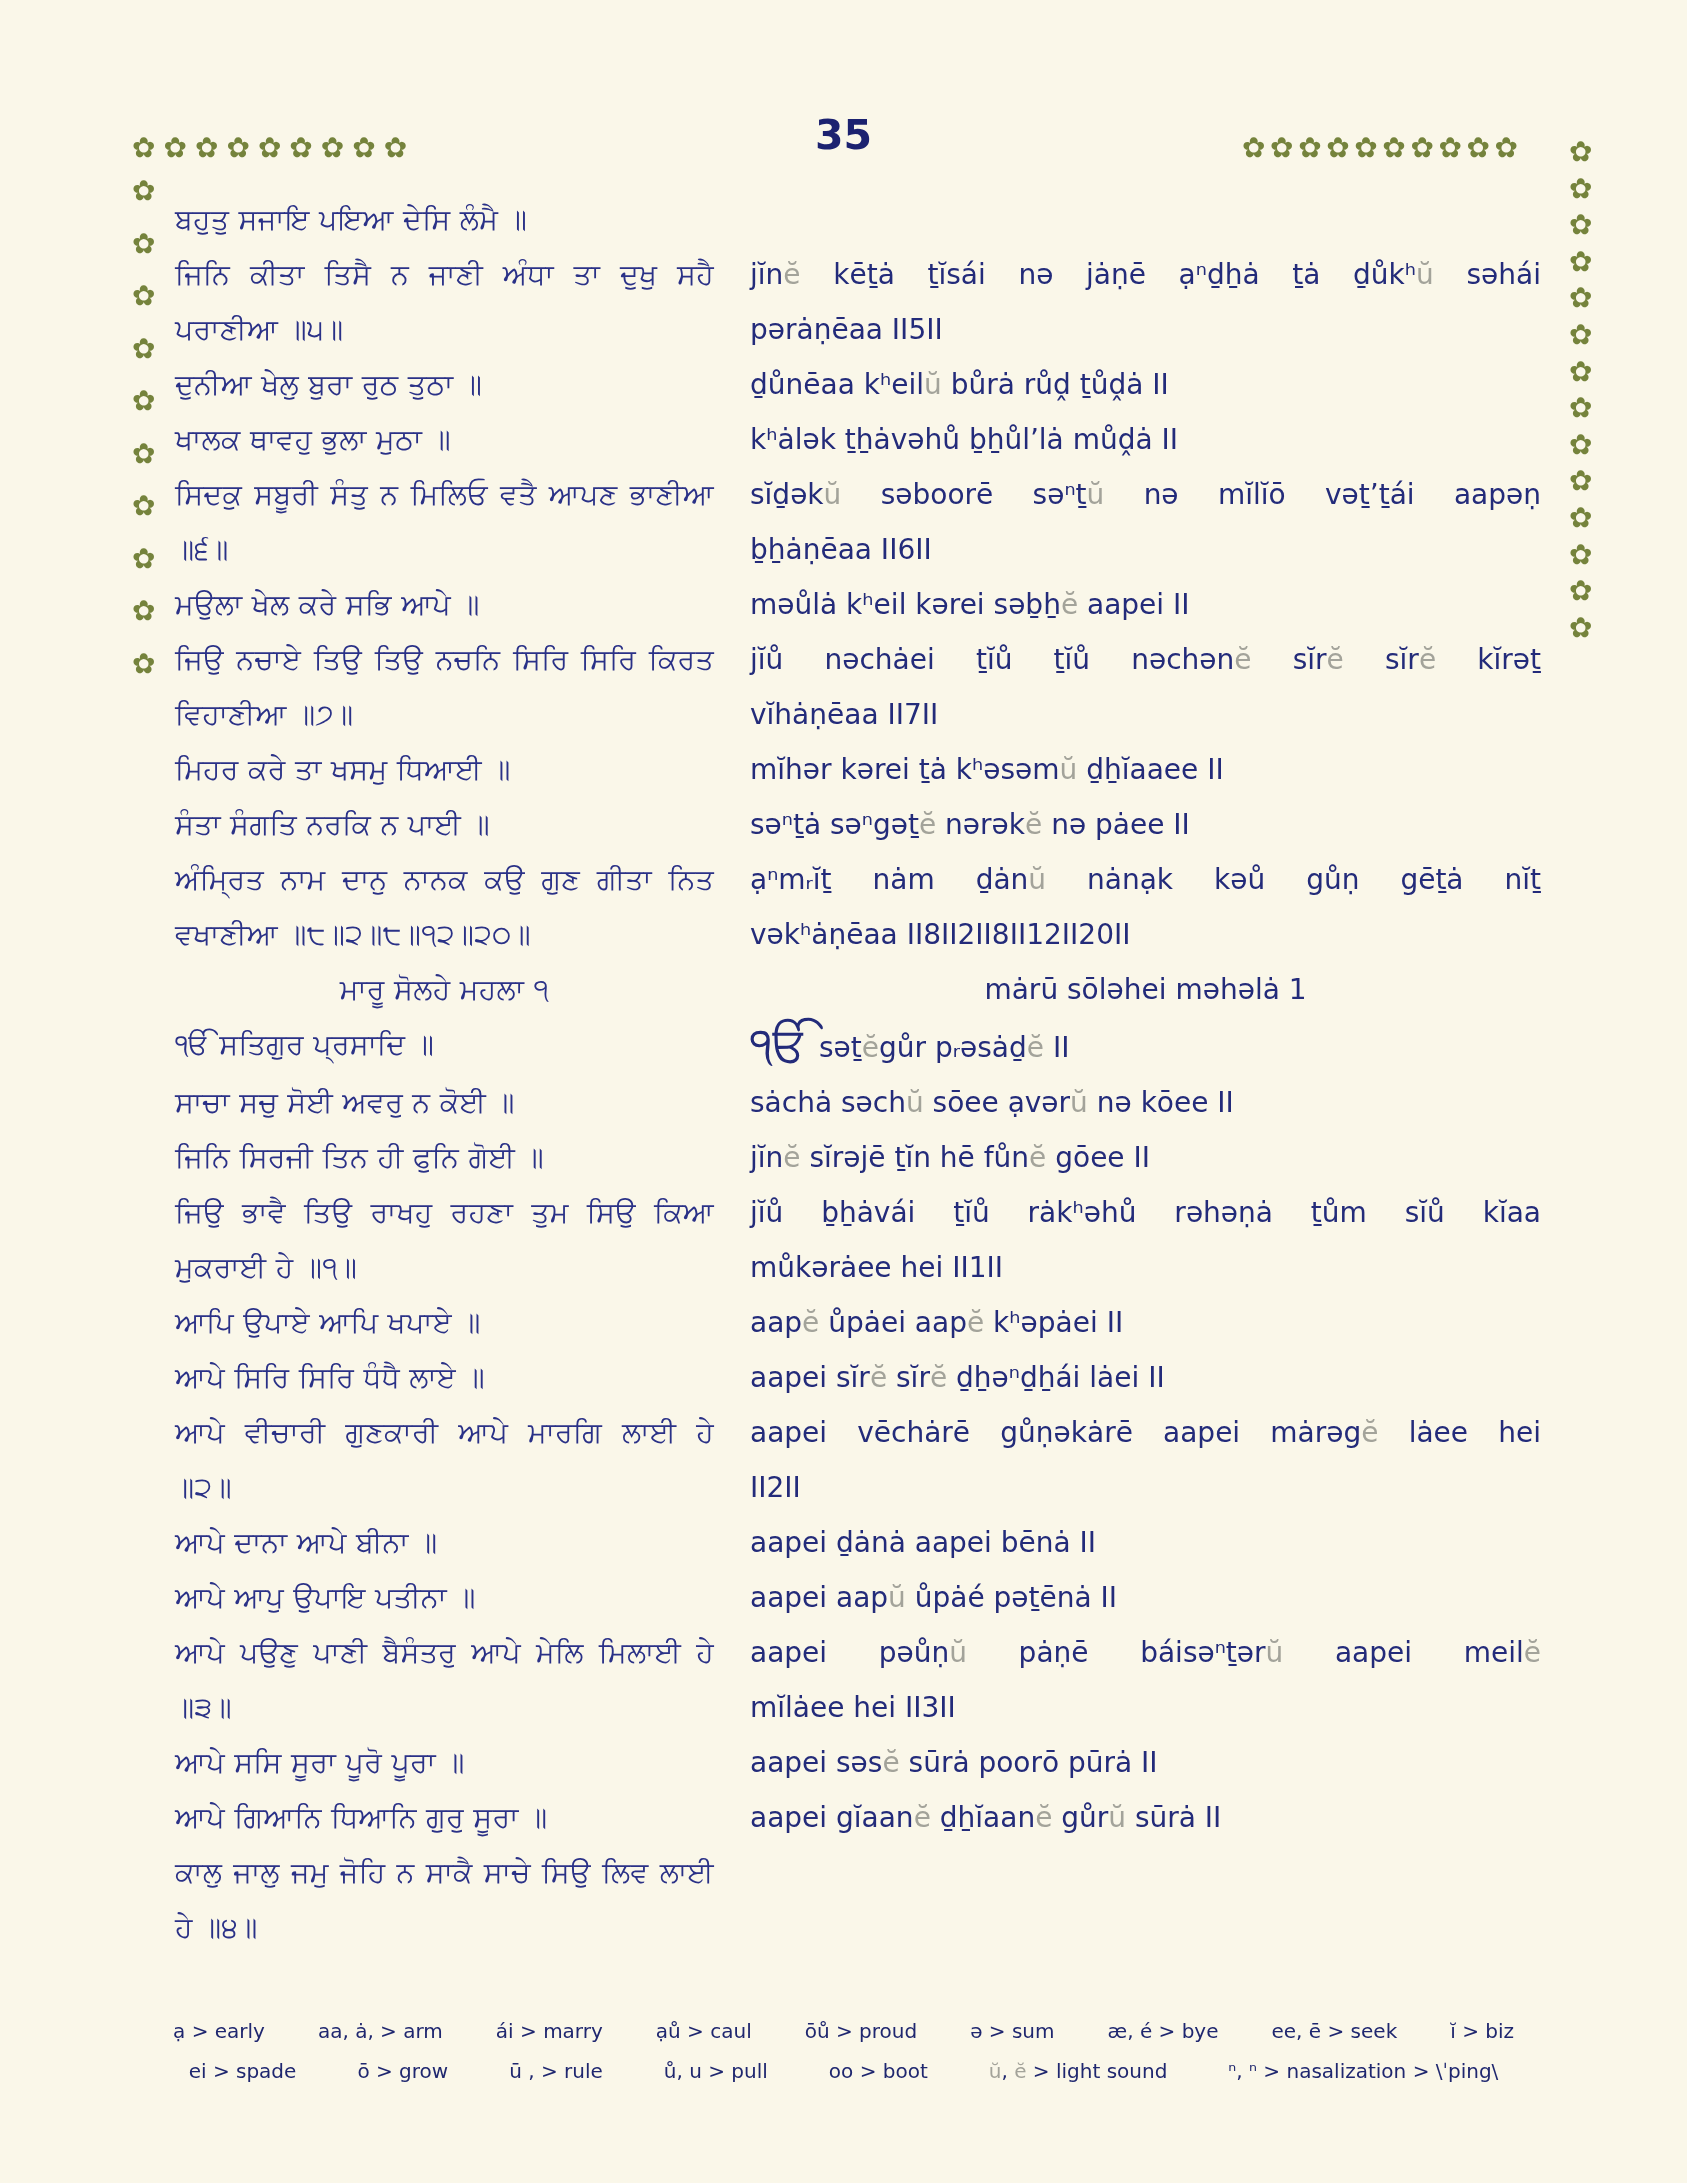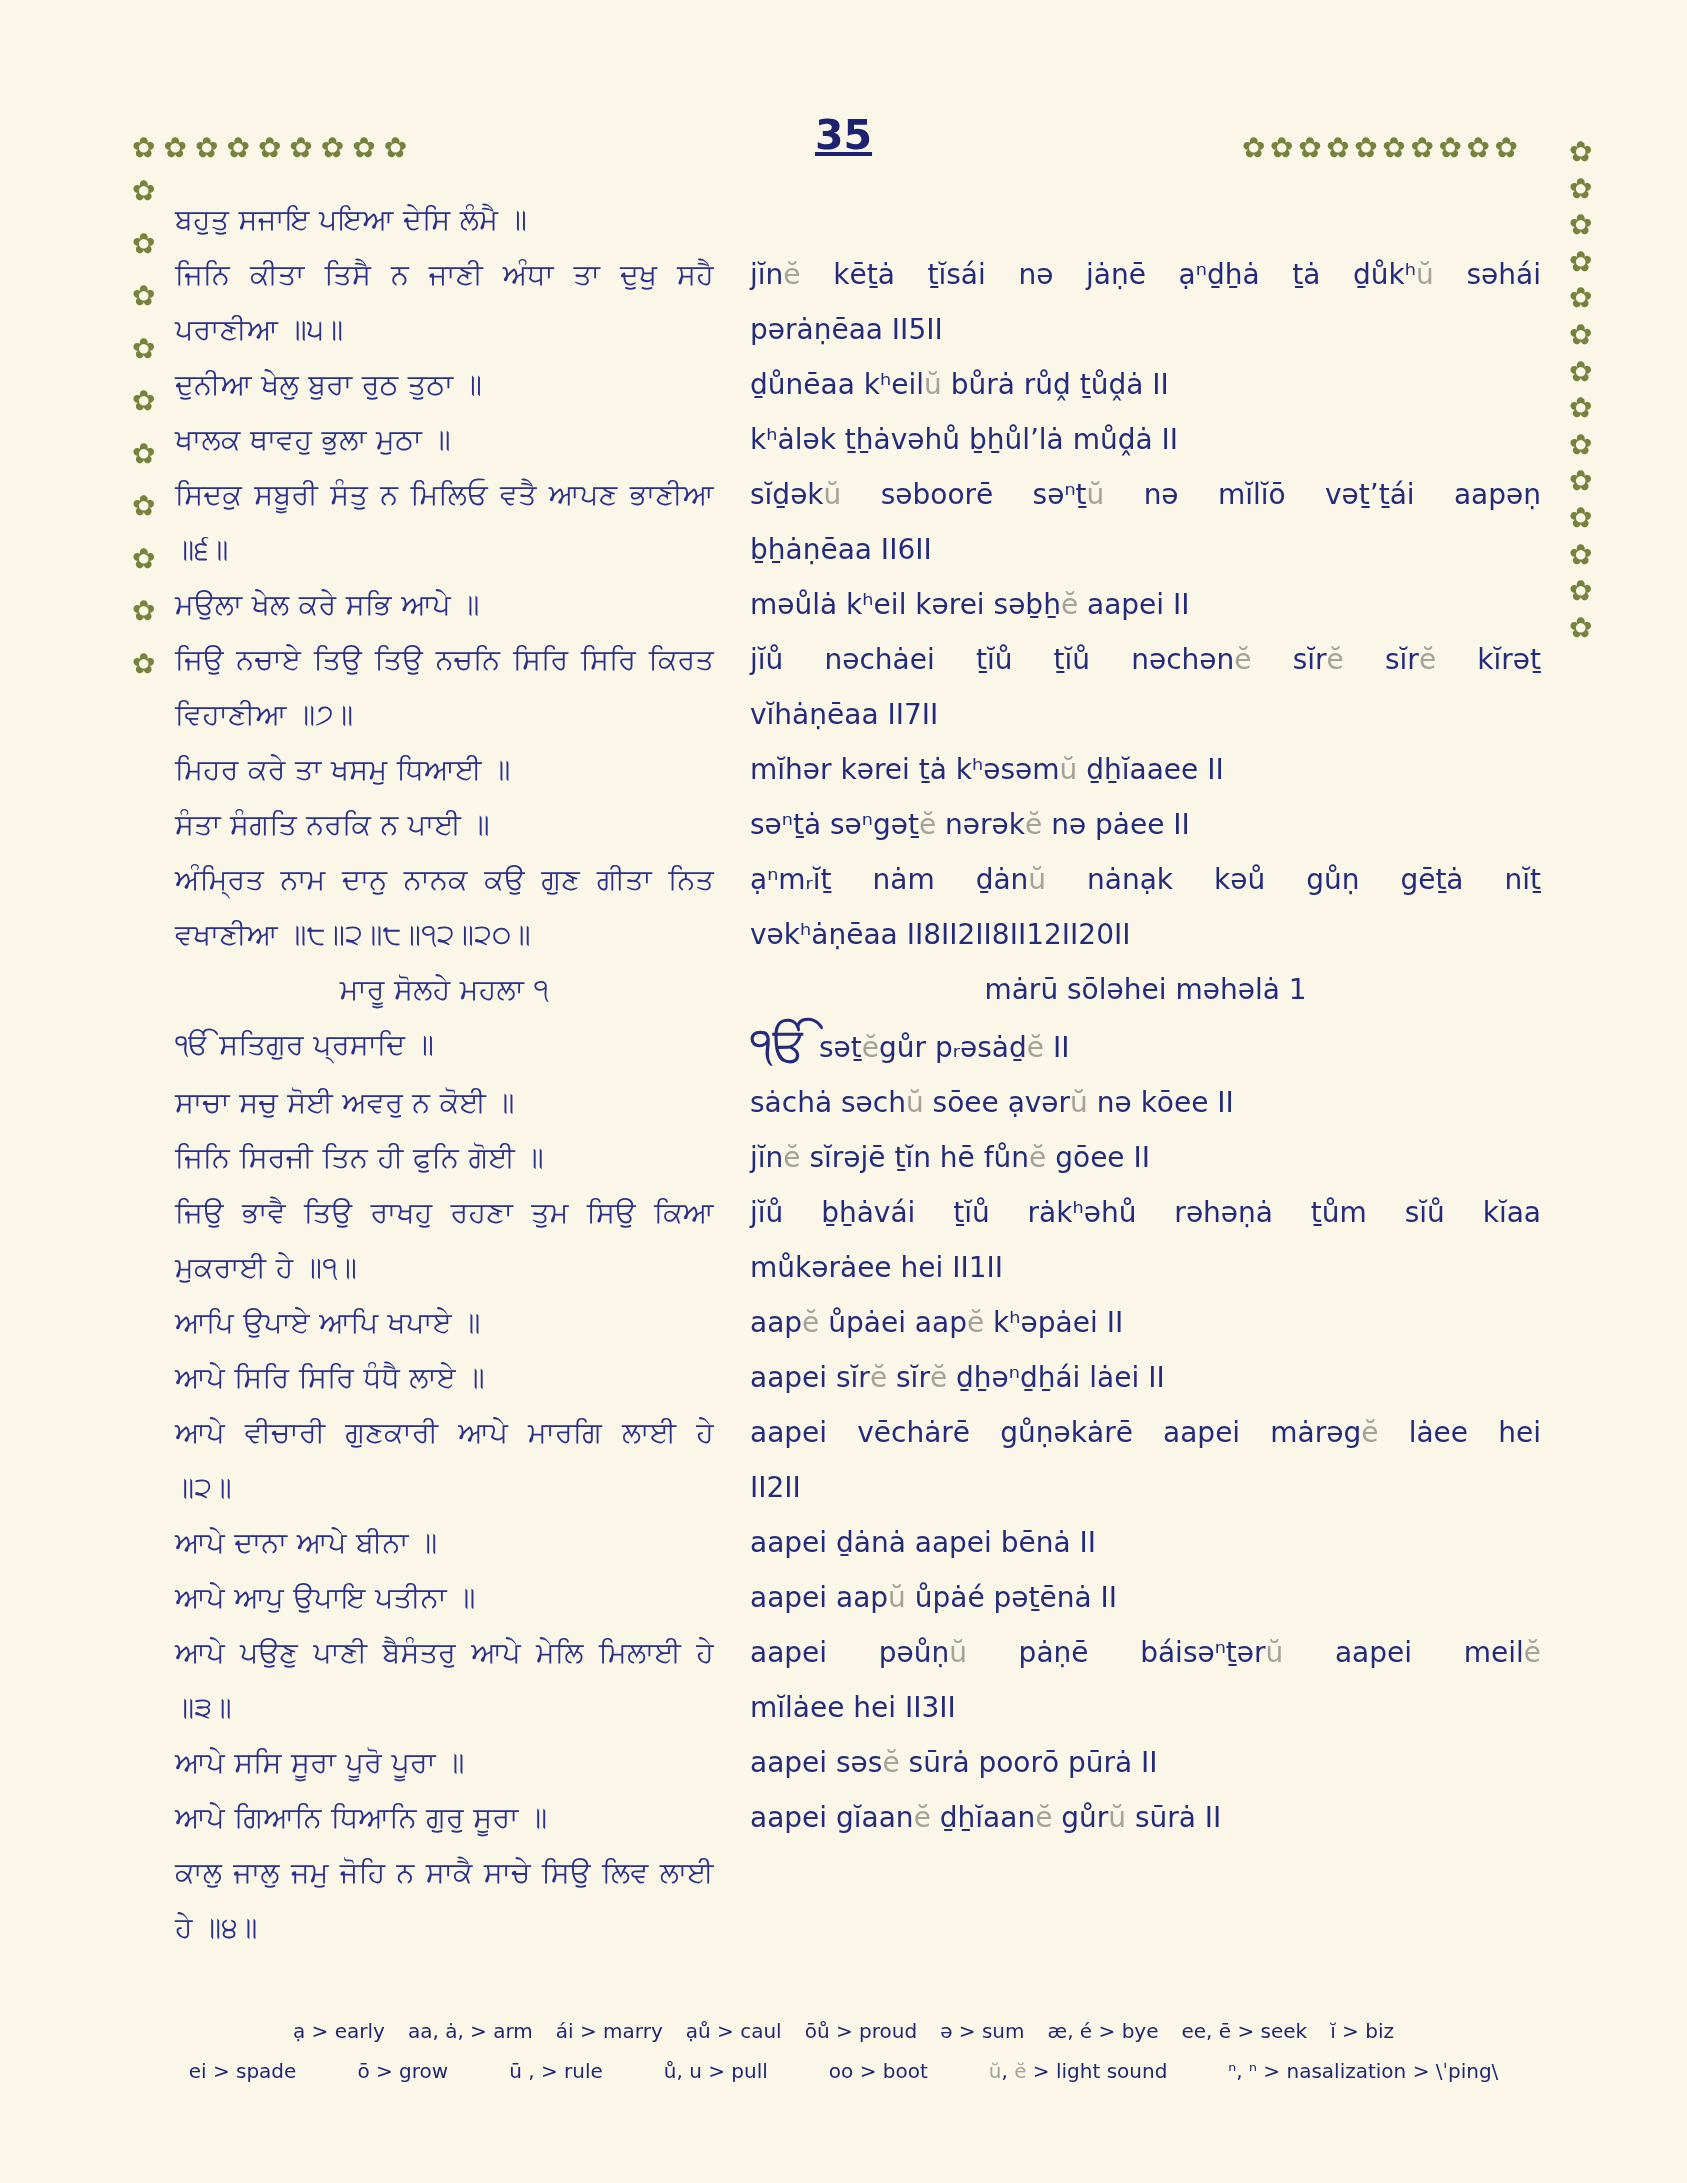--- a/index.html
+++ b/index.html
@@ -4,21 +4,21 @@
 <style>
   html,body{margin:0;padding:0;}
   body{
     width:1687px;height:2183px;position:relative;overflow:hidden;
     background:#faf7e9;
     font-family:"DejaVu Sans","Liberation Sans",sans-serif;
     color:#242b7a;
   }
   .pageno{
     position:absolute;top:111px;left:0;width:1687px;
-    text-align:center;font-size:41px;font-weight:600;color:#1c2270;text-decoration:underline;
+    text-align:center;font-size:41px;font-weight:600;color:#1c2270;
   }
   
   .orn{position:absolute;color:#75833c;font-size:28px;line-height:28px;}
   .orn-row{display:flex;flex-direction:row;}
   .orn-col{display:flex;flex-direction:column;}
   #orn-left-row{left:132px;top:134px;gap:8px;}
   #orn-left-col{left:132px;top:177px;gap:24.5px;}
   #orn-right-row{left:1242px;top:134px;gap:4.6px;}
   #orn-right-col{left:1569px;top:138px;gap:8.6px;}
   .flower{display:block;}
@@ -27,21 +27,21 @@
   .row{display:flex;align-items:flex-start;}
   .g-cell{width:539px;font-size:28.4px;line-height:55px;color:#2a3187;letter-spacing:0.3px;}
   .r-cell{width:791px;margin-left:36px;font-size:28px;line-height:55px;color:#232b7a;}
   .center{text-align:center;}
   .jline{display:block;text-align:justify;text-align-last:justify;}
   .lt{color:#a3a39a;}
   .ikbig{font-size:48px;vertical-align:-4px;margin-right:10.6px;letter-spacing:0;}
   
   .legend{position:absolute;left:182px;top:2019px;width:1323px;font-size:20px;color:#1f276f;}
   .lgrow{display:flex;justify-content:center;}
-  .lgrow1{gap:23px;}
+  .lgrow1{gap:53px;}
   .lgrow2{gap:61px;margin-top:16px;}
   .lg-item{white-space:nowrap;}
 </style>
 </head>
 <body>
 
 <div class="pageno">35</div>
 
 <div id="orn-left-row" class="orn orn-row">
     <span class="flower">✿</span>

